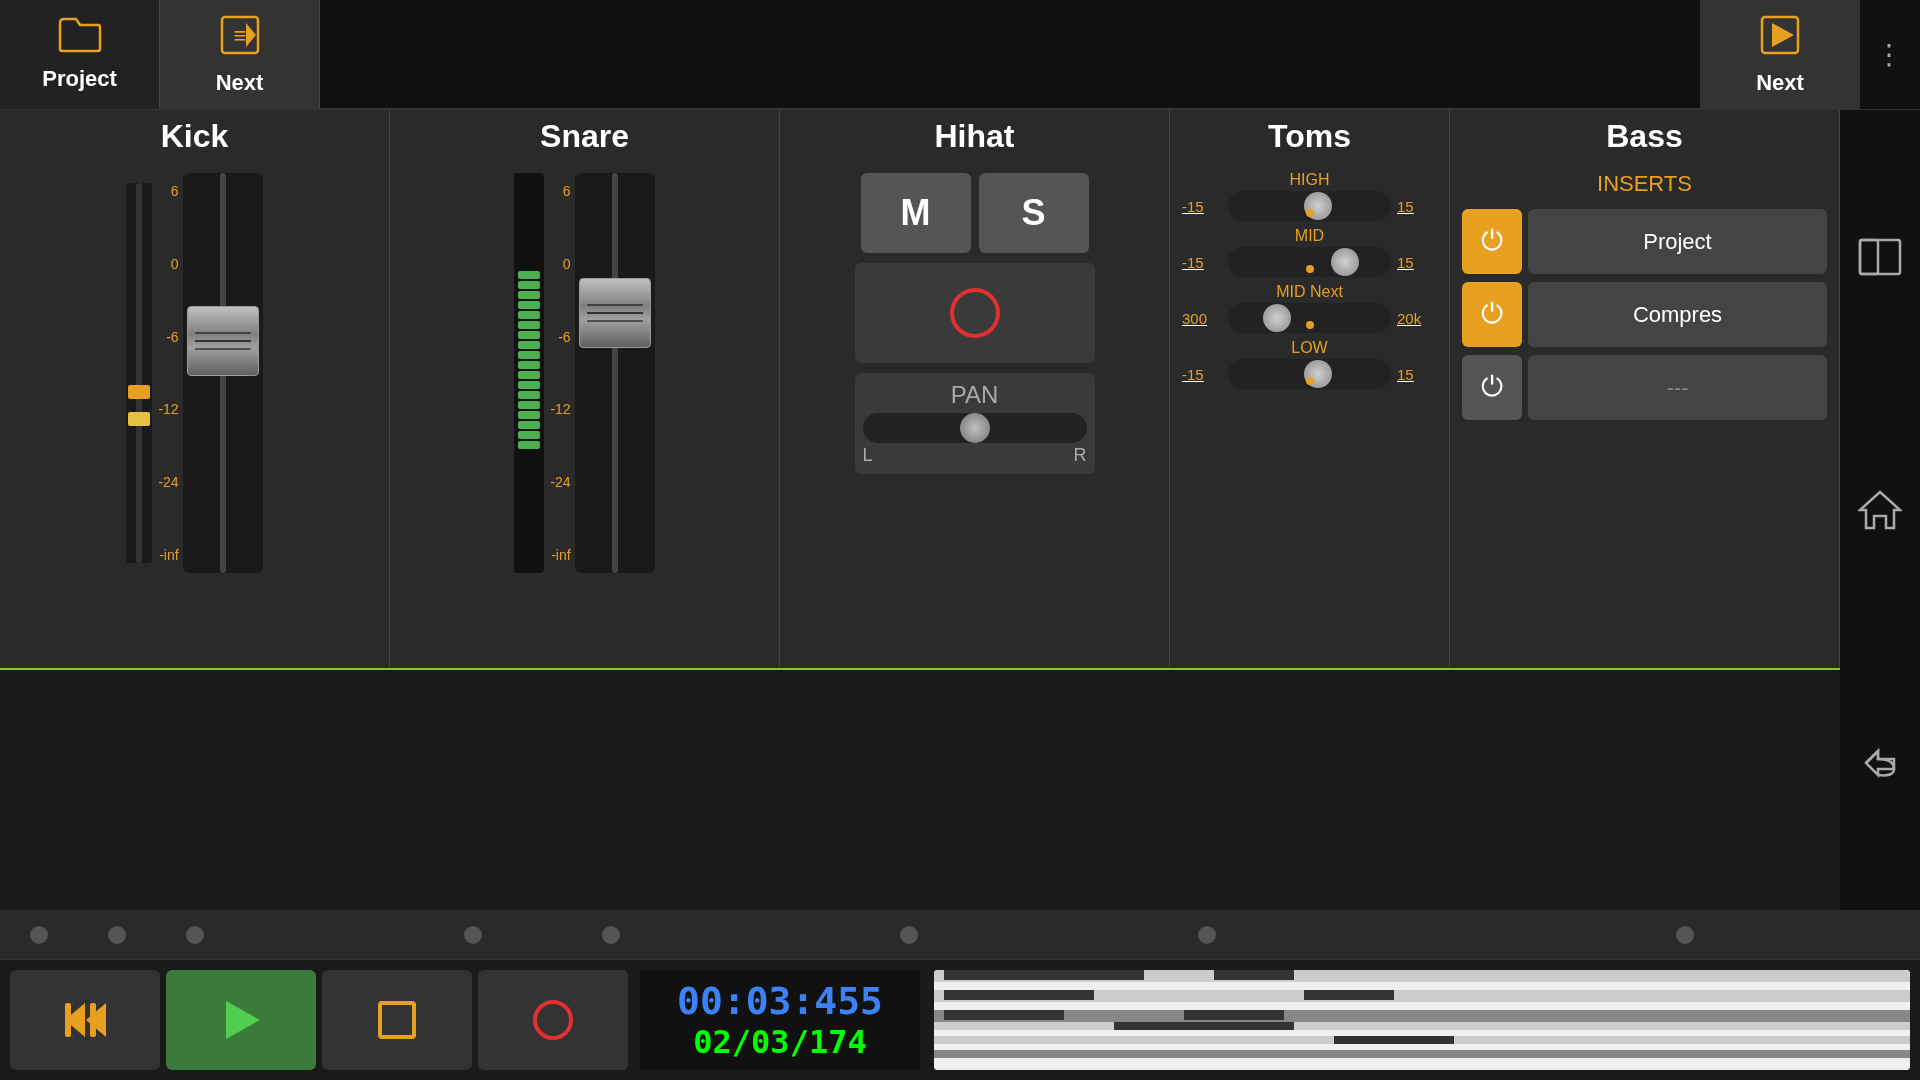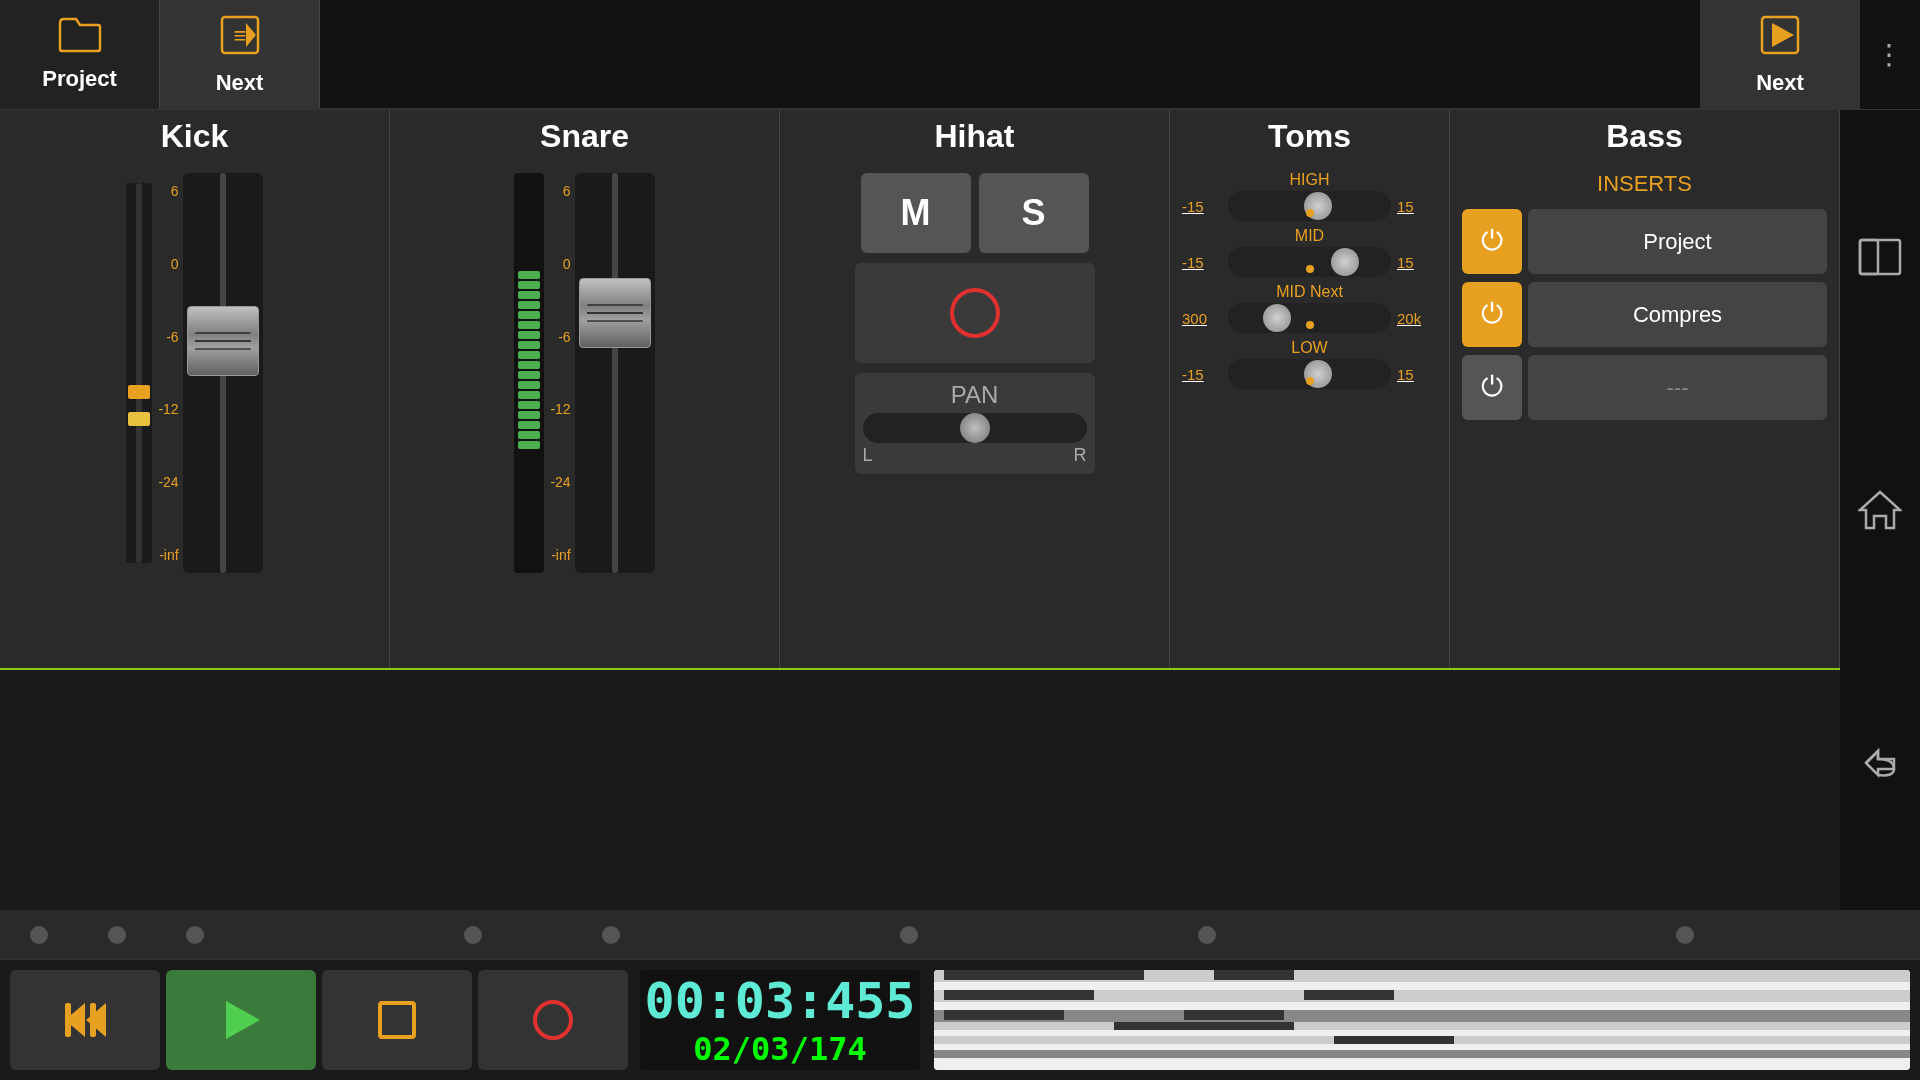--- a/index.html
+++ b/index.html
@@ -416,22 +416,22 @@
       width: 280px;
       height: 100px;
       display: flex;
       flex-direction: column;
       align-items: center;
       justify-content: center;
       border-radius: 4px;
       margin: 0 6px;
     }
     .time-main {
-      font-size: 50px;
-      color: #5eead4;
+      font-size: 38px;
+      color: #3b82f6;
       font-family: monospace;
       font-weight: bold;
     }
     .time-sub {
       font-size: 32px;
       color: #00ff00;
       font-family: monospace;
       font-weight: bold;
     }
 

